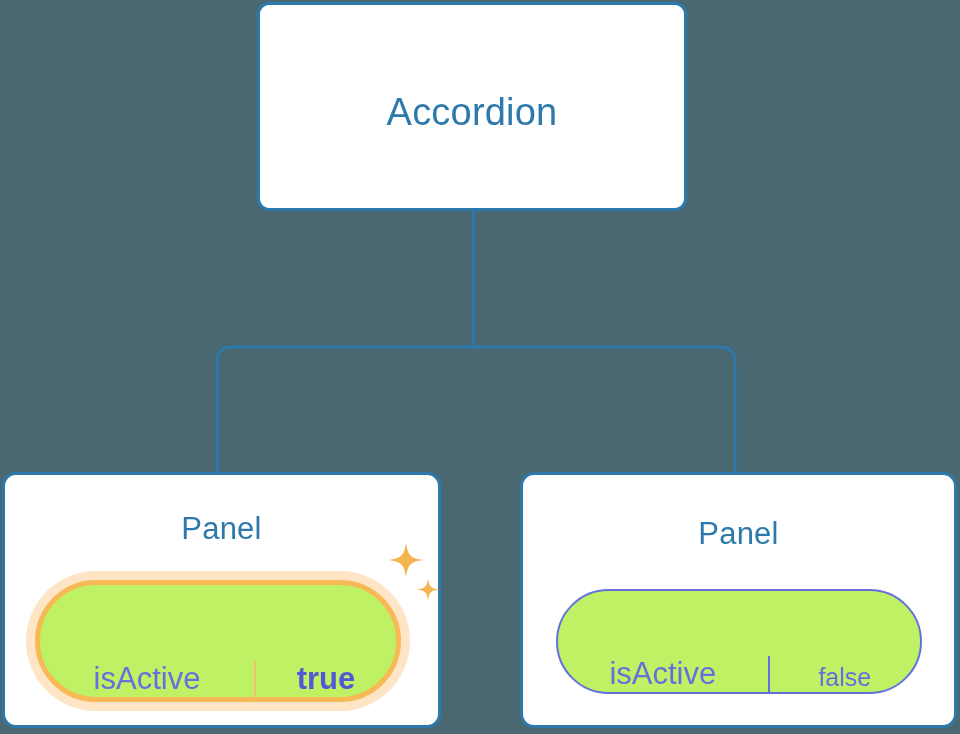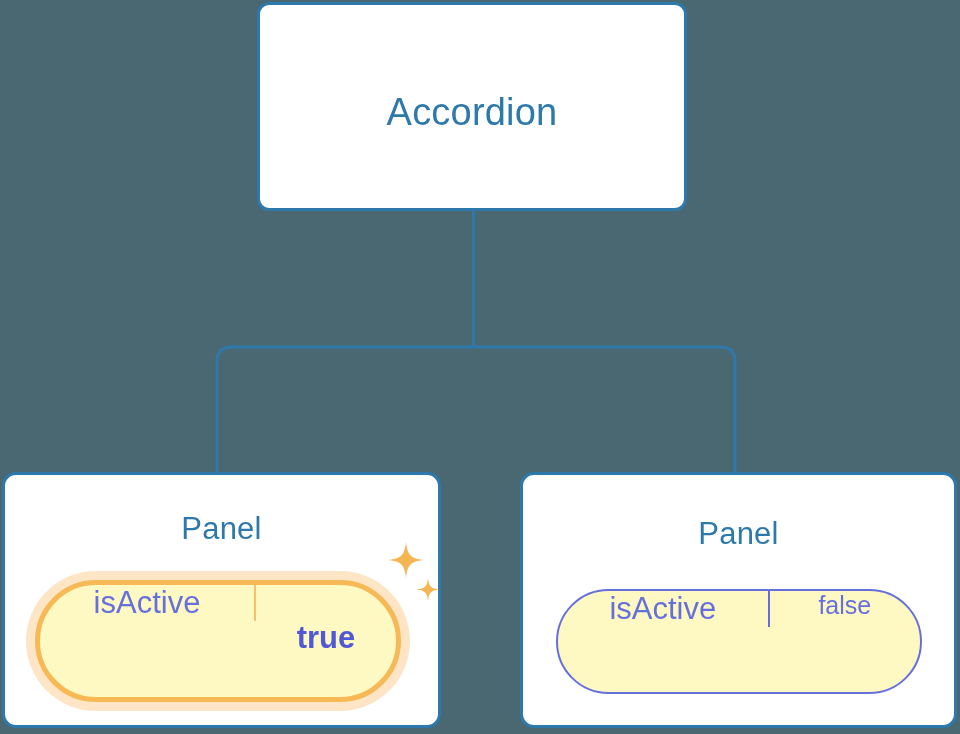--- a/index.html
+++ b/index.html
@@ -77,23 +77,23 @@
   }
   #node-panel-right .node-title {
     top: 41px;
     font-size: 31px;
   }
 
   
   .prop-pill {
     position: absolute;
     display: flex;
-    align-items: flex-start;
+    align-items: flex-end;
     box-sizing: border-box;
-    background: #fef9c3;
+    background: #bef264;
   }
   .prop-key, .prop-value {
     display: flex;
     align-items: center;
     justify-content: center;
     box-sizing: border-box;
     white-space: nowrap;
   }
 
   

